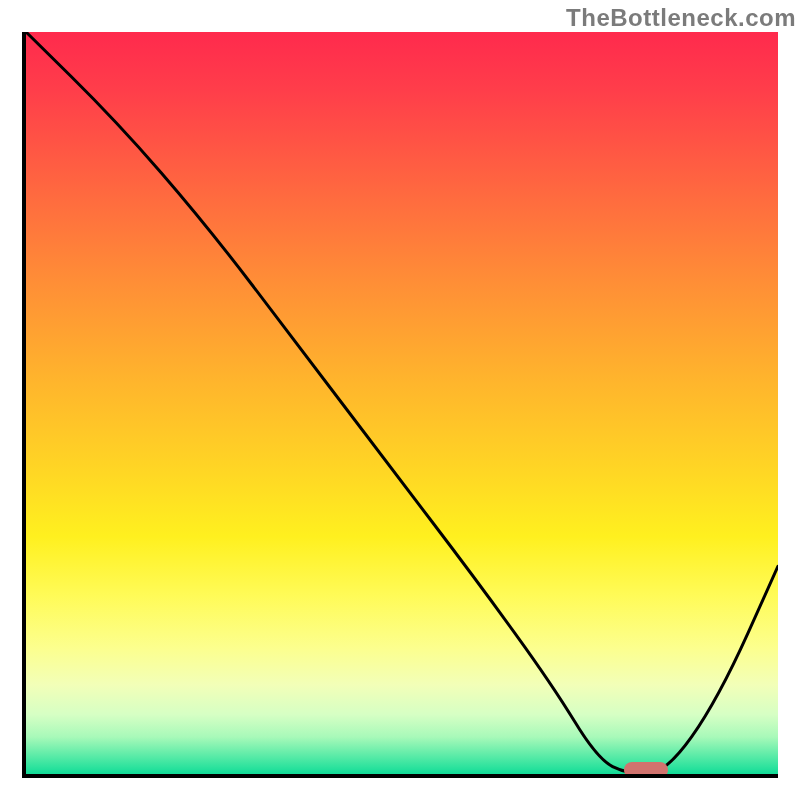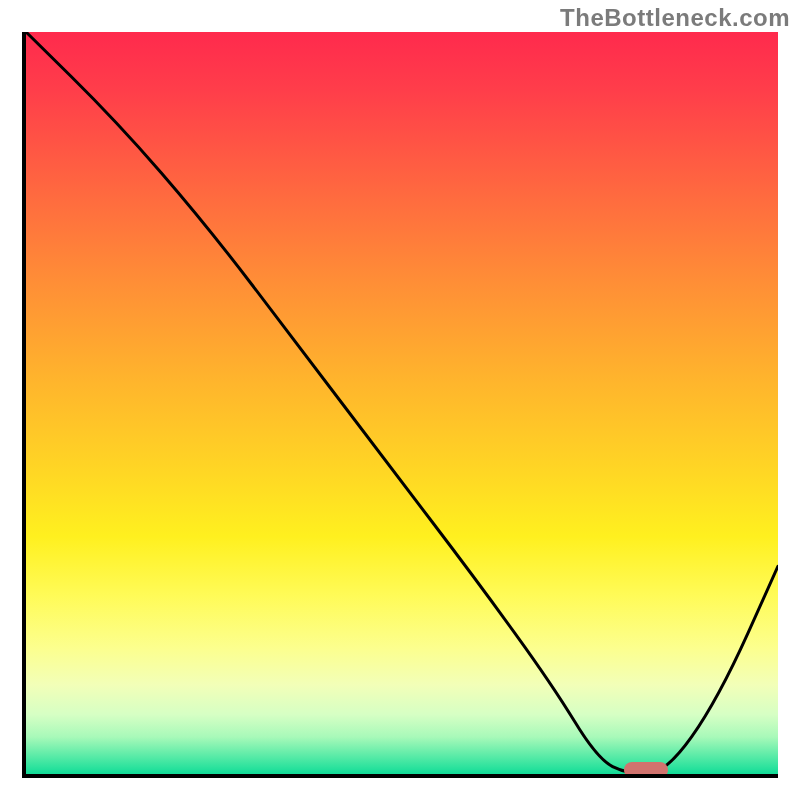--- a/index.html
+++ b/index.html
@@ -12,21 +12,21 @@
   }
   .stage {
     position: relative;
     width: 800px;
     height: 800px;
     background: #ffffff;
   }
   .watermark {
     position: absolute;
     top: 4px;
-    right: 10px;
+    right: 4px;
     font-size: 24px;
     font-weight: bold;
     color: #7b7b7b;
     letter-spacing: 0.5px;
     pointer-events: none;
   }
   .plot-frame {
     position: absolute;
     left: 22px;
     top: 32px;

